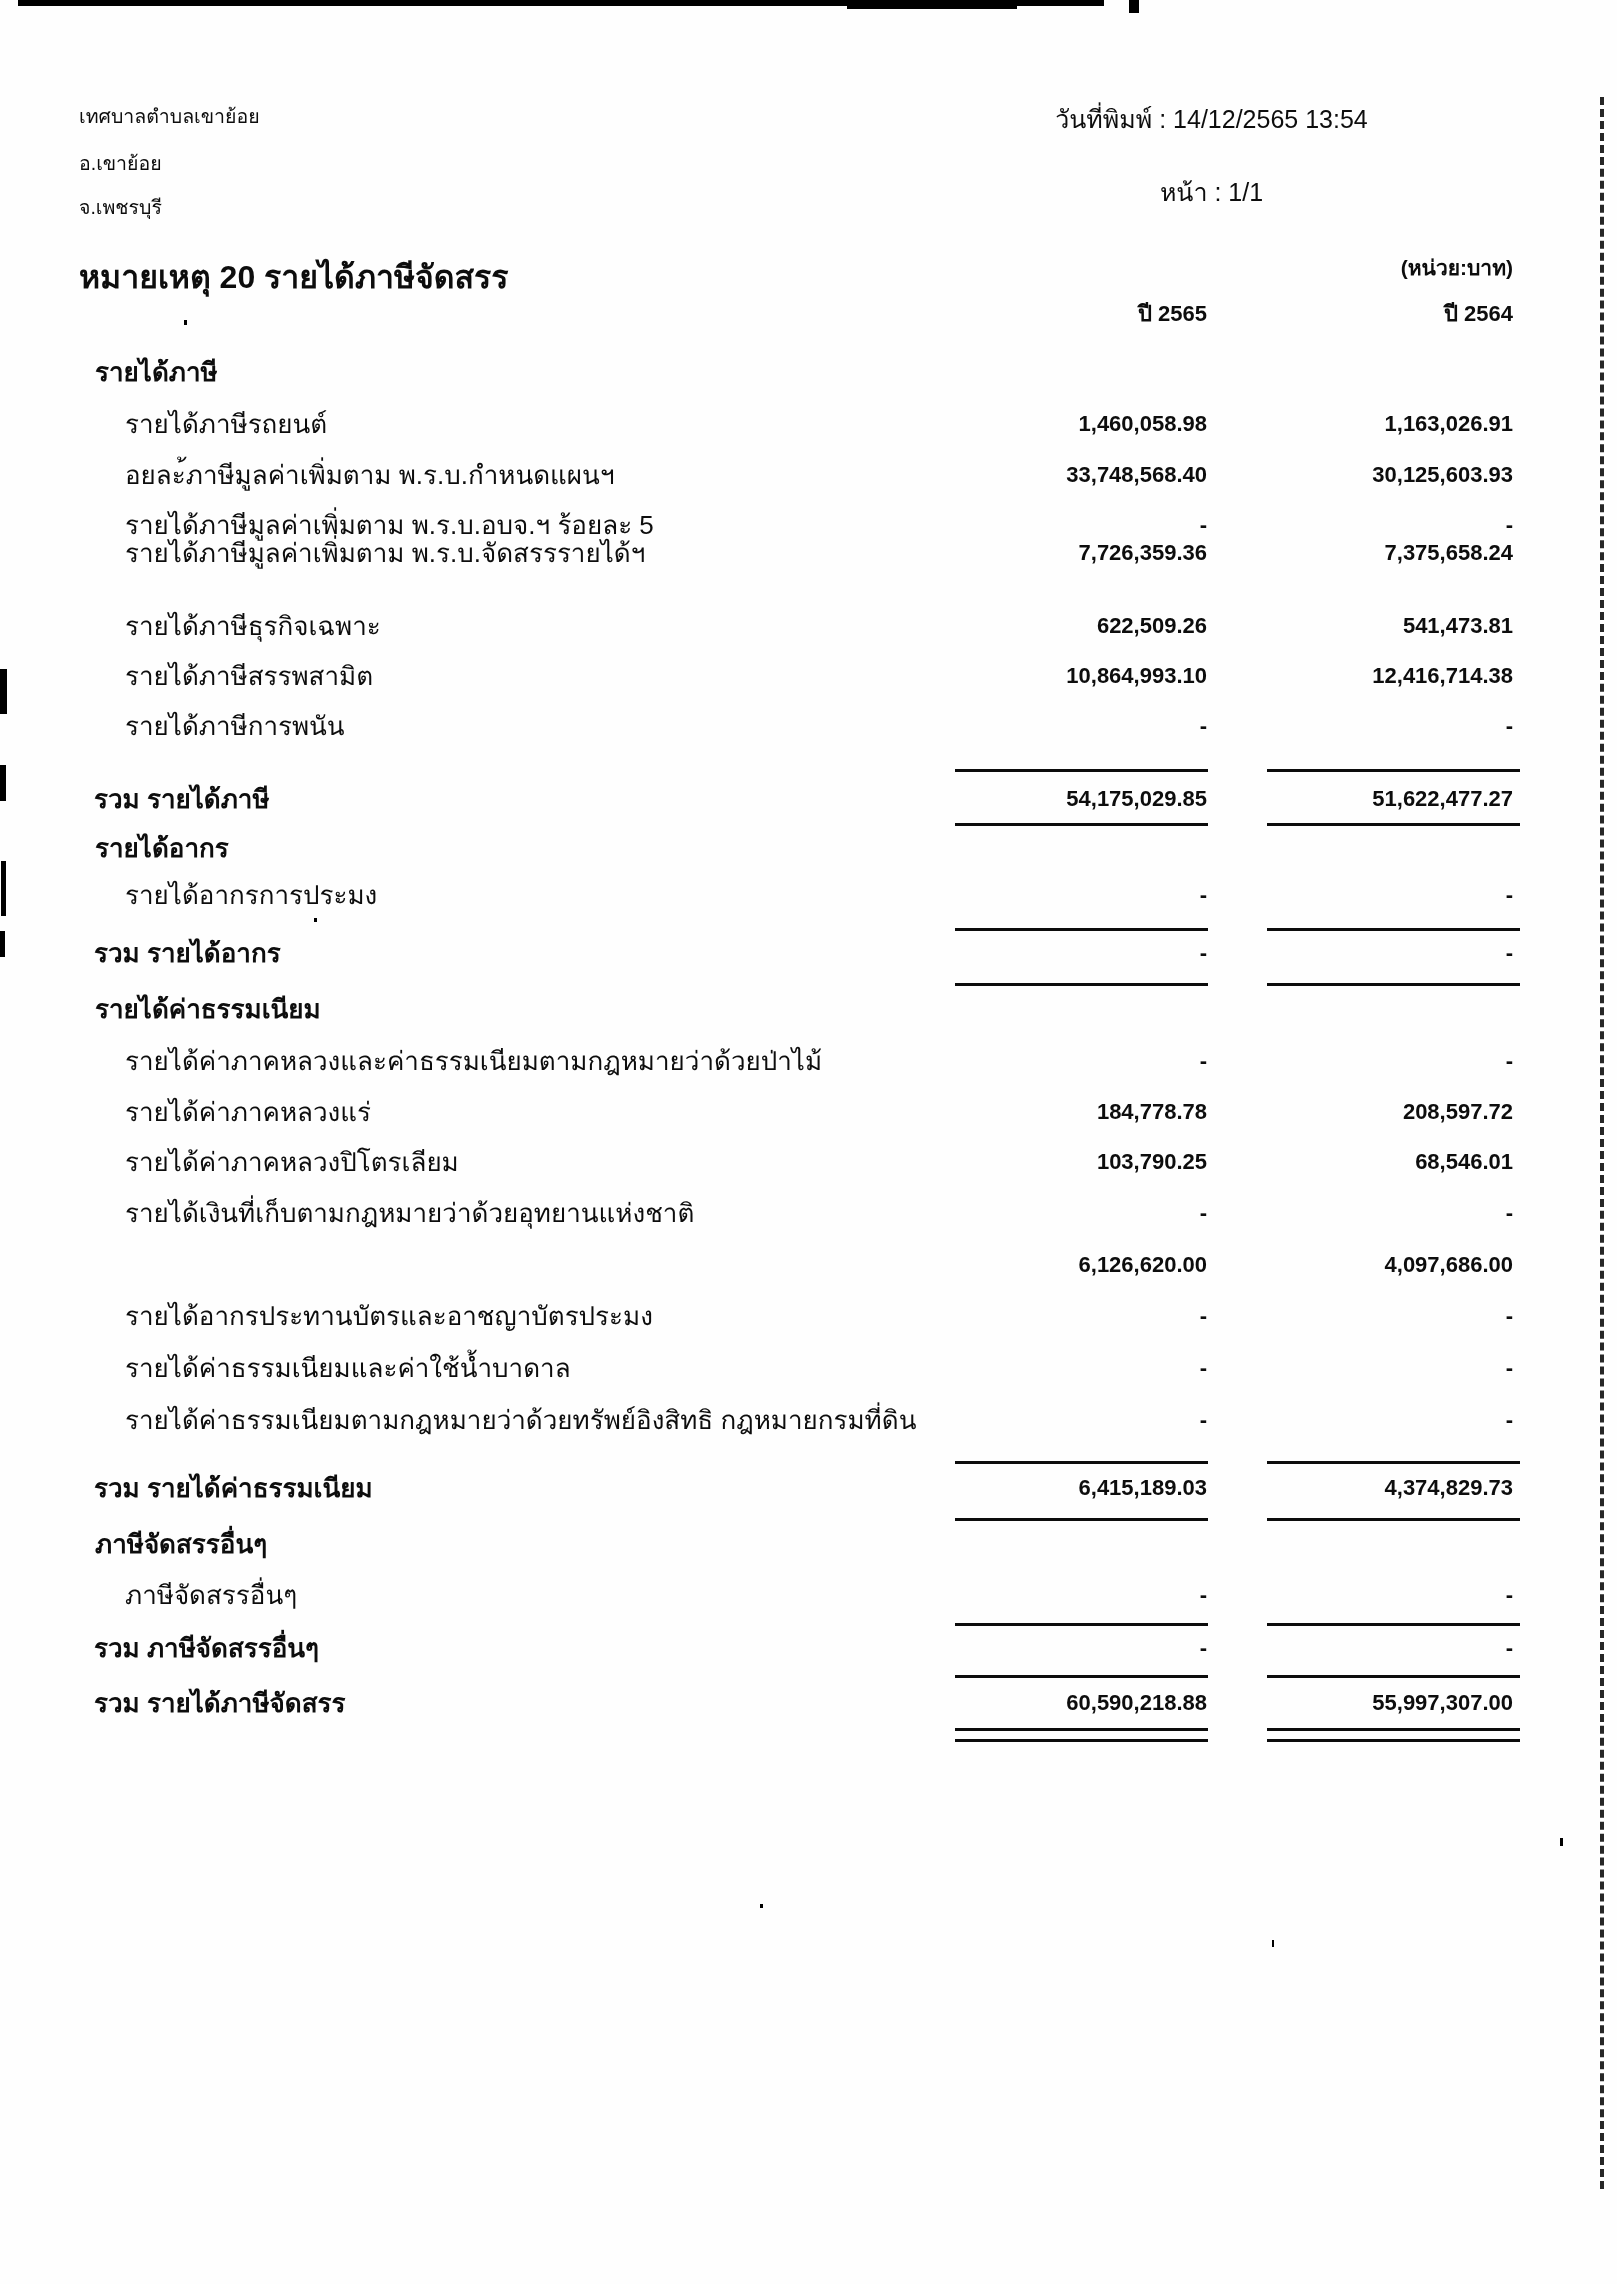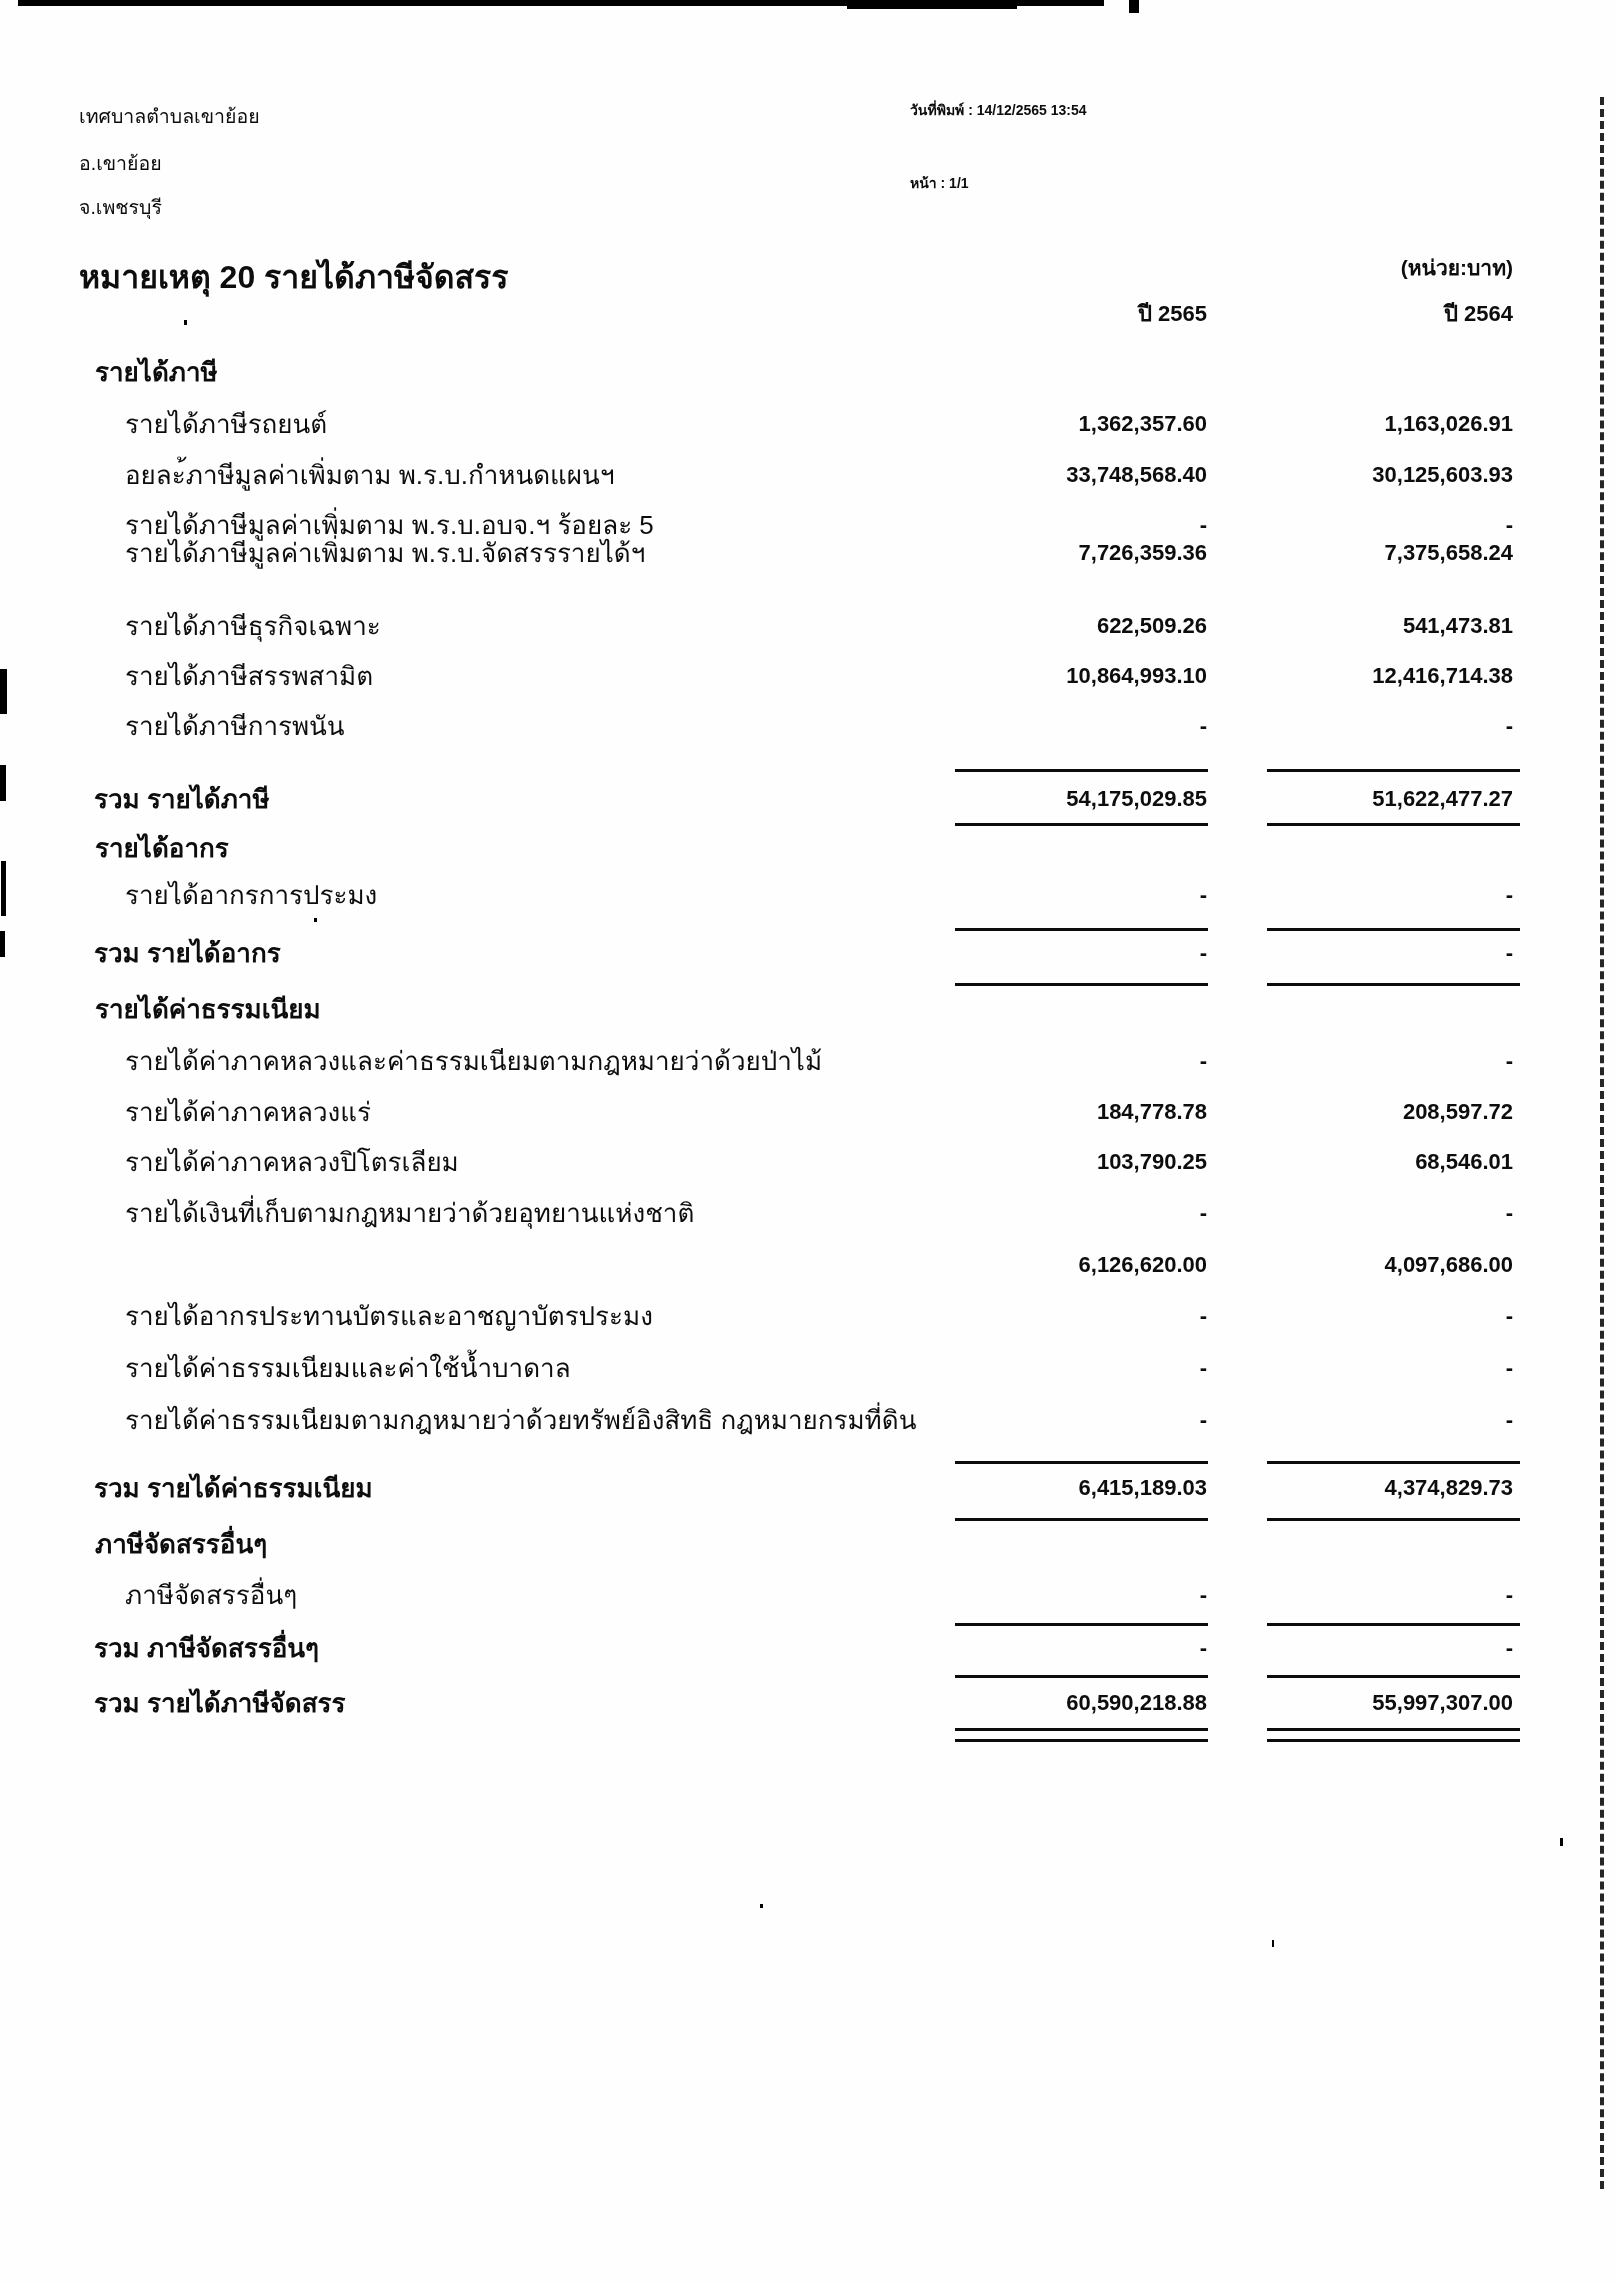--- a/index.html
+++ b/index.html
@@ -7,21 +7,21 @@
     position:relative;
     width:1618px;height:2284px;
     margin:0 auto;
     background:#fefefe;
     font-family:"Liberation Sans","DejaVu Sans",sans-serif;
     color:#0d0d0d;
     overflow:hidden;
   }
   .abs{position:absolute;white-space:nowrap;}
   .org{left:79px;font-size:19.5px;font-weight:500;}
-  .rgt{left:910px;width:603px;text-align:left;font-size:14px;font-weight:700;}
+  .rgt{left:910px;width:603px;text-align:center;font-size:25px;font-weight:400;}
   .title{left:79px;font-size:32px;font-weight:700;}
   .unit{left:910px;width:603px;text-align:right;font-size:21px;font-weight:700;}
   .colhead{font-size:22px;font-weight:700;}
 
   .row{position:absolute;left:0;width:1618px;height:32.5px;line-height:32.5px;}
   .row .lbl{position:absolute;top:0;font-size:26px;}
   .row.t-section .lbl{left:95px;font-weight:700;}
   .row.t-item .lbl{left:125px;font-weight:500;}
   .row.t-total .lbl{left:94px;font-weight:700;}
   .row.t-grand .lbl{left:94px;font-weight:700;}
@@ -70,21 +70,21 @@
 
   <div class="abs val v1 colhead" style="top:296px;">ปี 2565</div>
   <div class="abs val v2 colhead" style="top:296px;">ปี 2564</div>
 
   <div id="table-body">
       <div class="row t-section" style="top: 356px;">
         <span class="lbl">รายได้ภาษี</span>
       </div>
       <div class="row t-item" style="top: 408px;">
         <span class="lbl">รายได้ภาษีรถยนต์</span>
-        <span class="val v1">1,362,357.60</span>
+        <span class="val v1">1,460,058.98</span>
         <span class="val v2">1,163,026.91</span>
       </div>
       <div class="row t-item" style="top: 459px;">
         <span class="lbl">อยละ้ภาษีมูลค่าเพิ่มตาม พ.ร.บ.กำหนดแผนฯ</span>
         <span class="val v1">33,748,568.40</span>
         <span class="val v2">30,125,603.93</span>
       </div>
       <div class="row t-item" style="top: 509px;">
         <span class="lbl">รายได้ภาษีมูลค่าเพิ่มตาม พ.ร.บ.อบจ.ฯ ร้อยละ 5</span>
         <span class="val v1">-</span>

